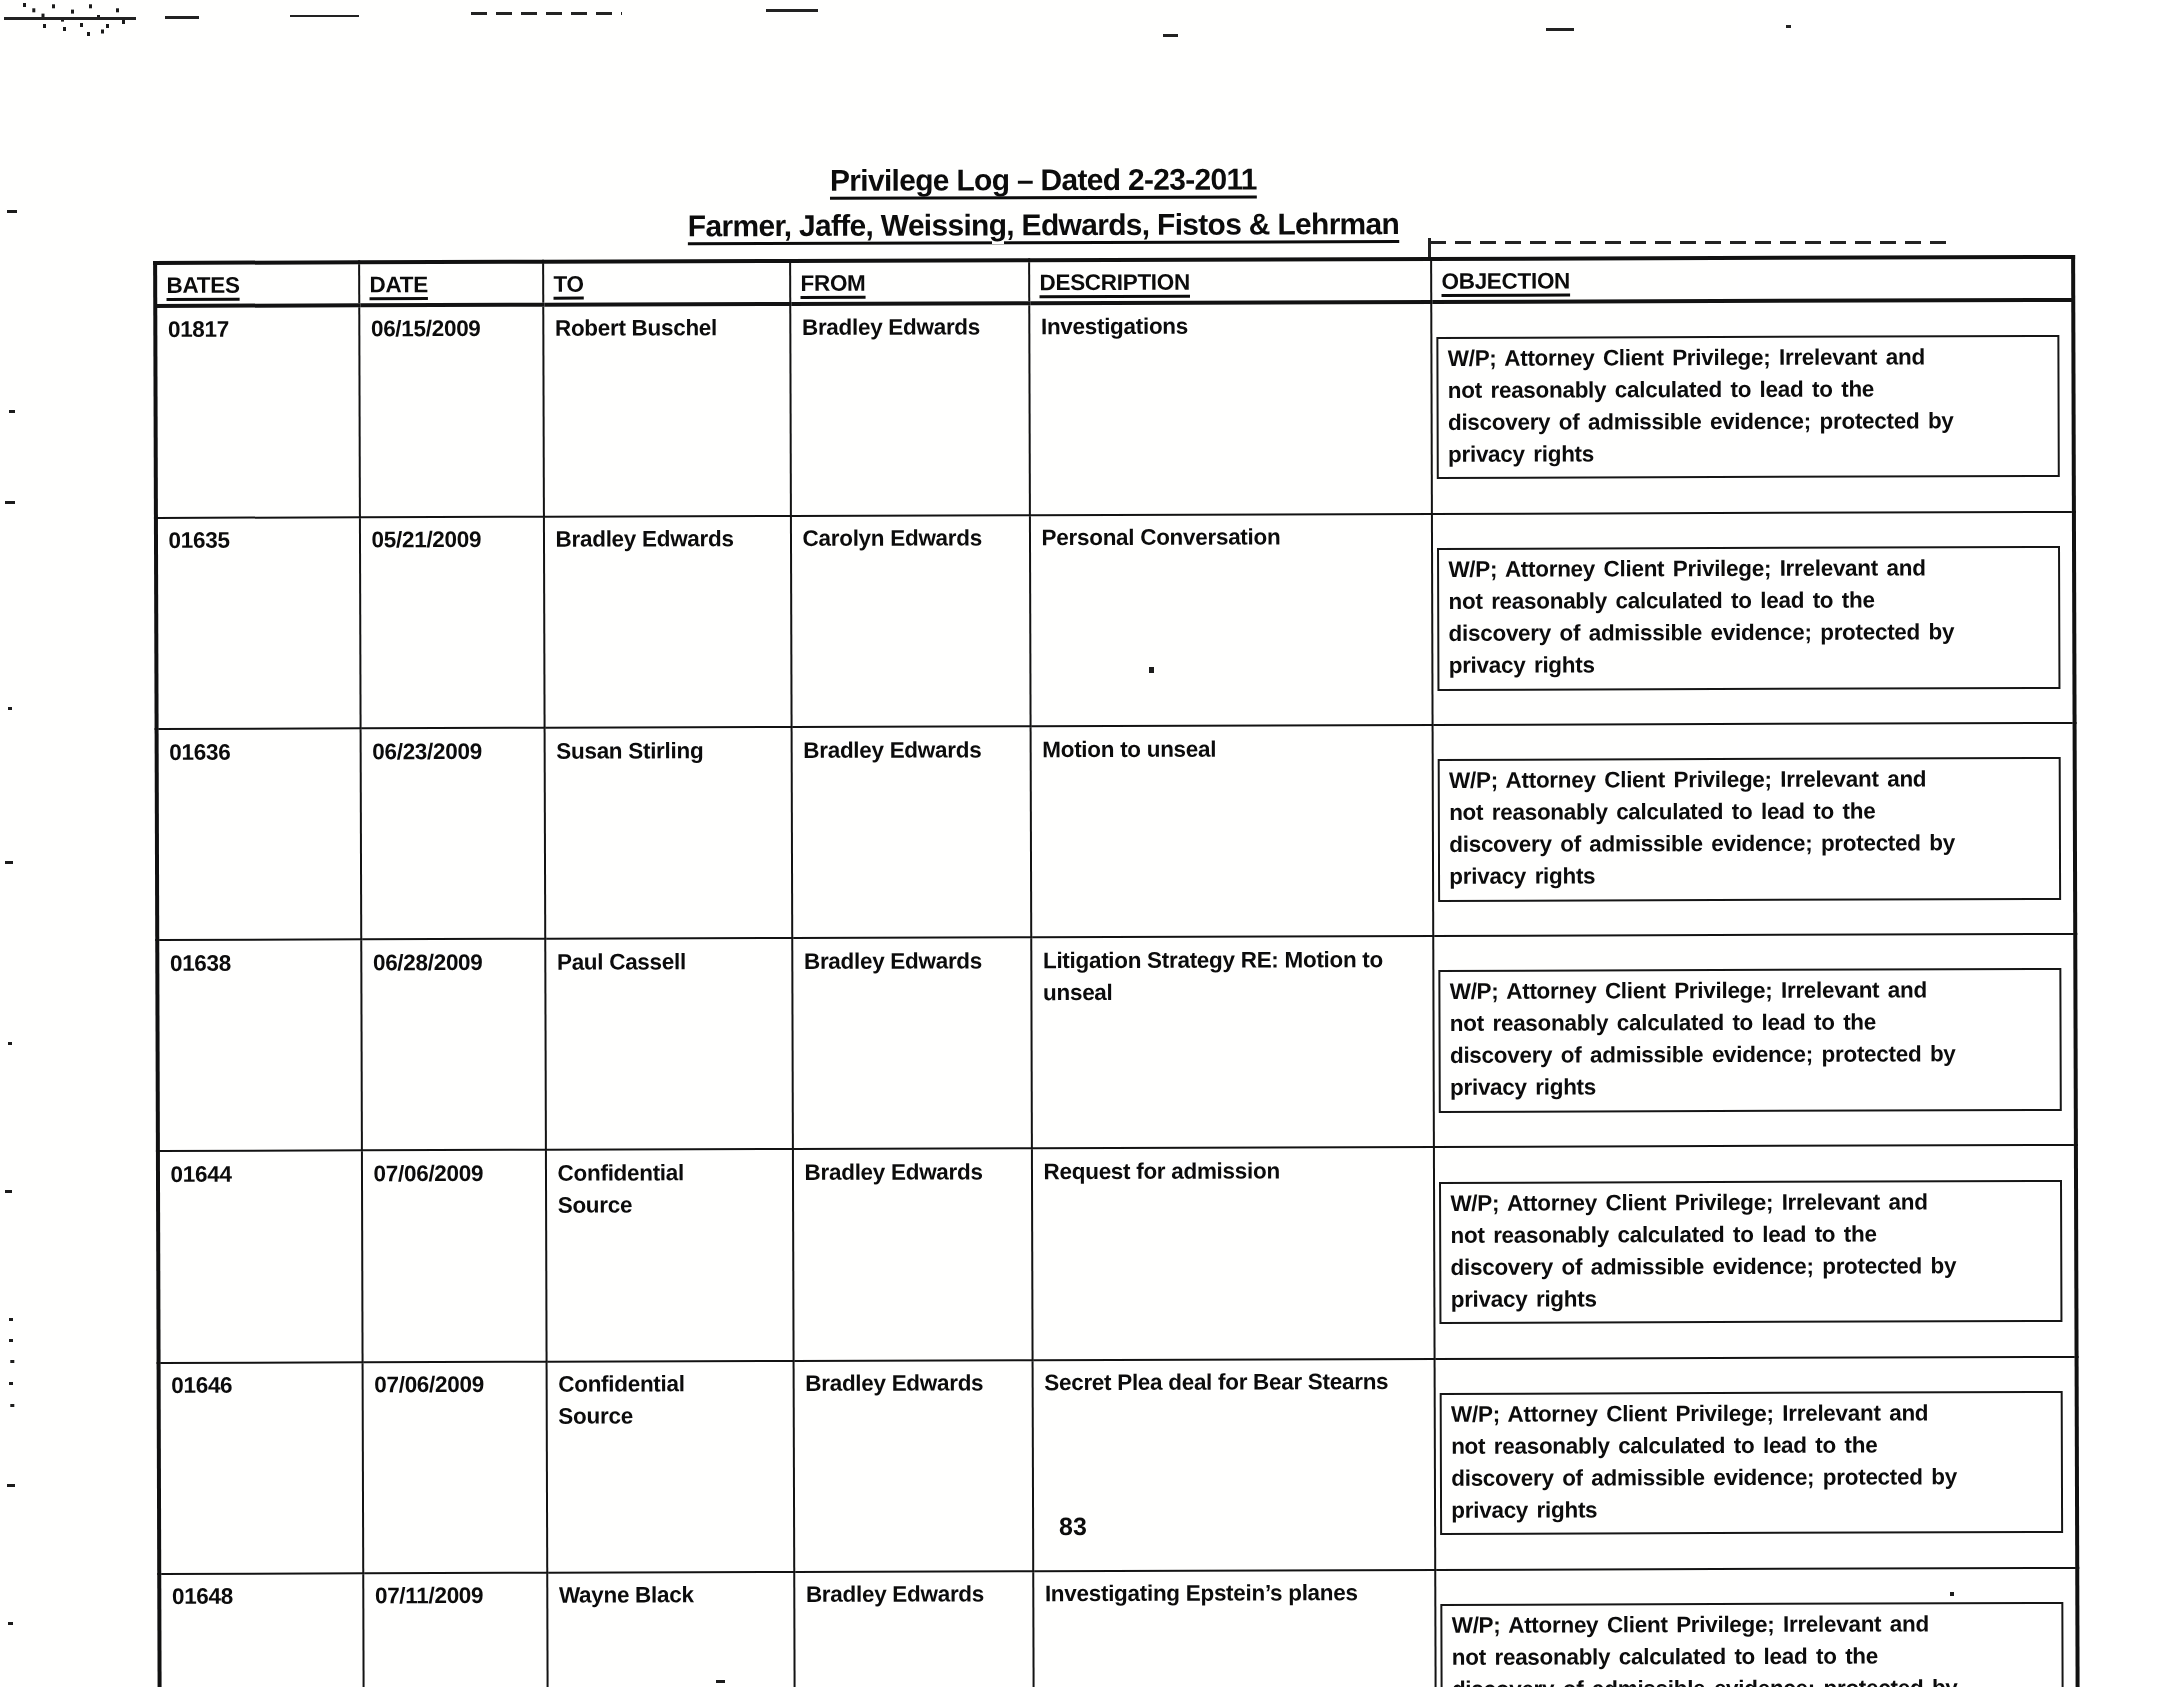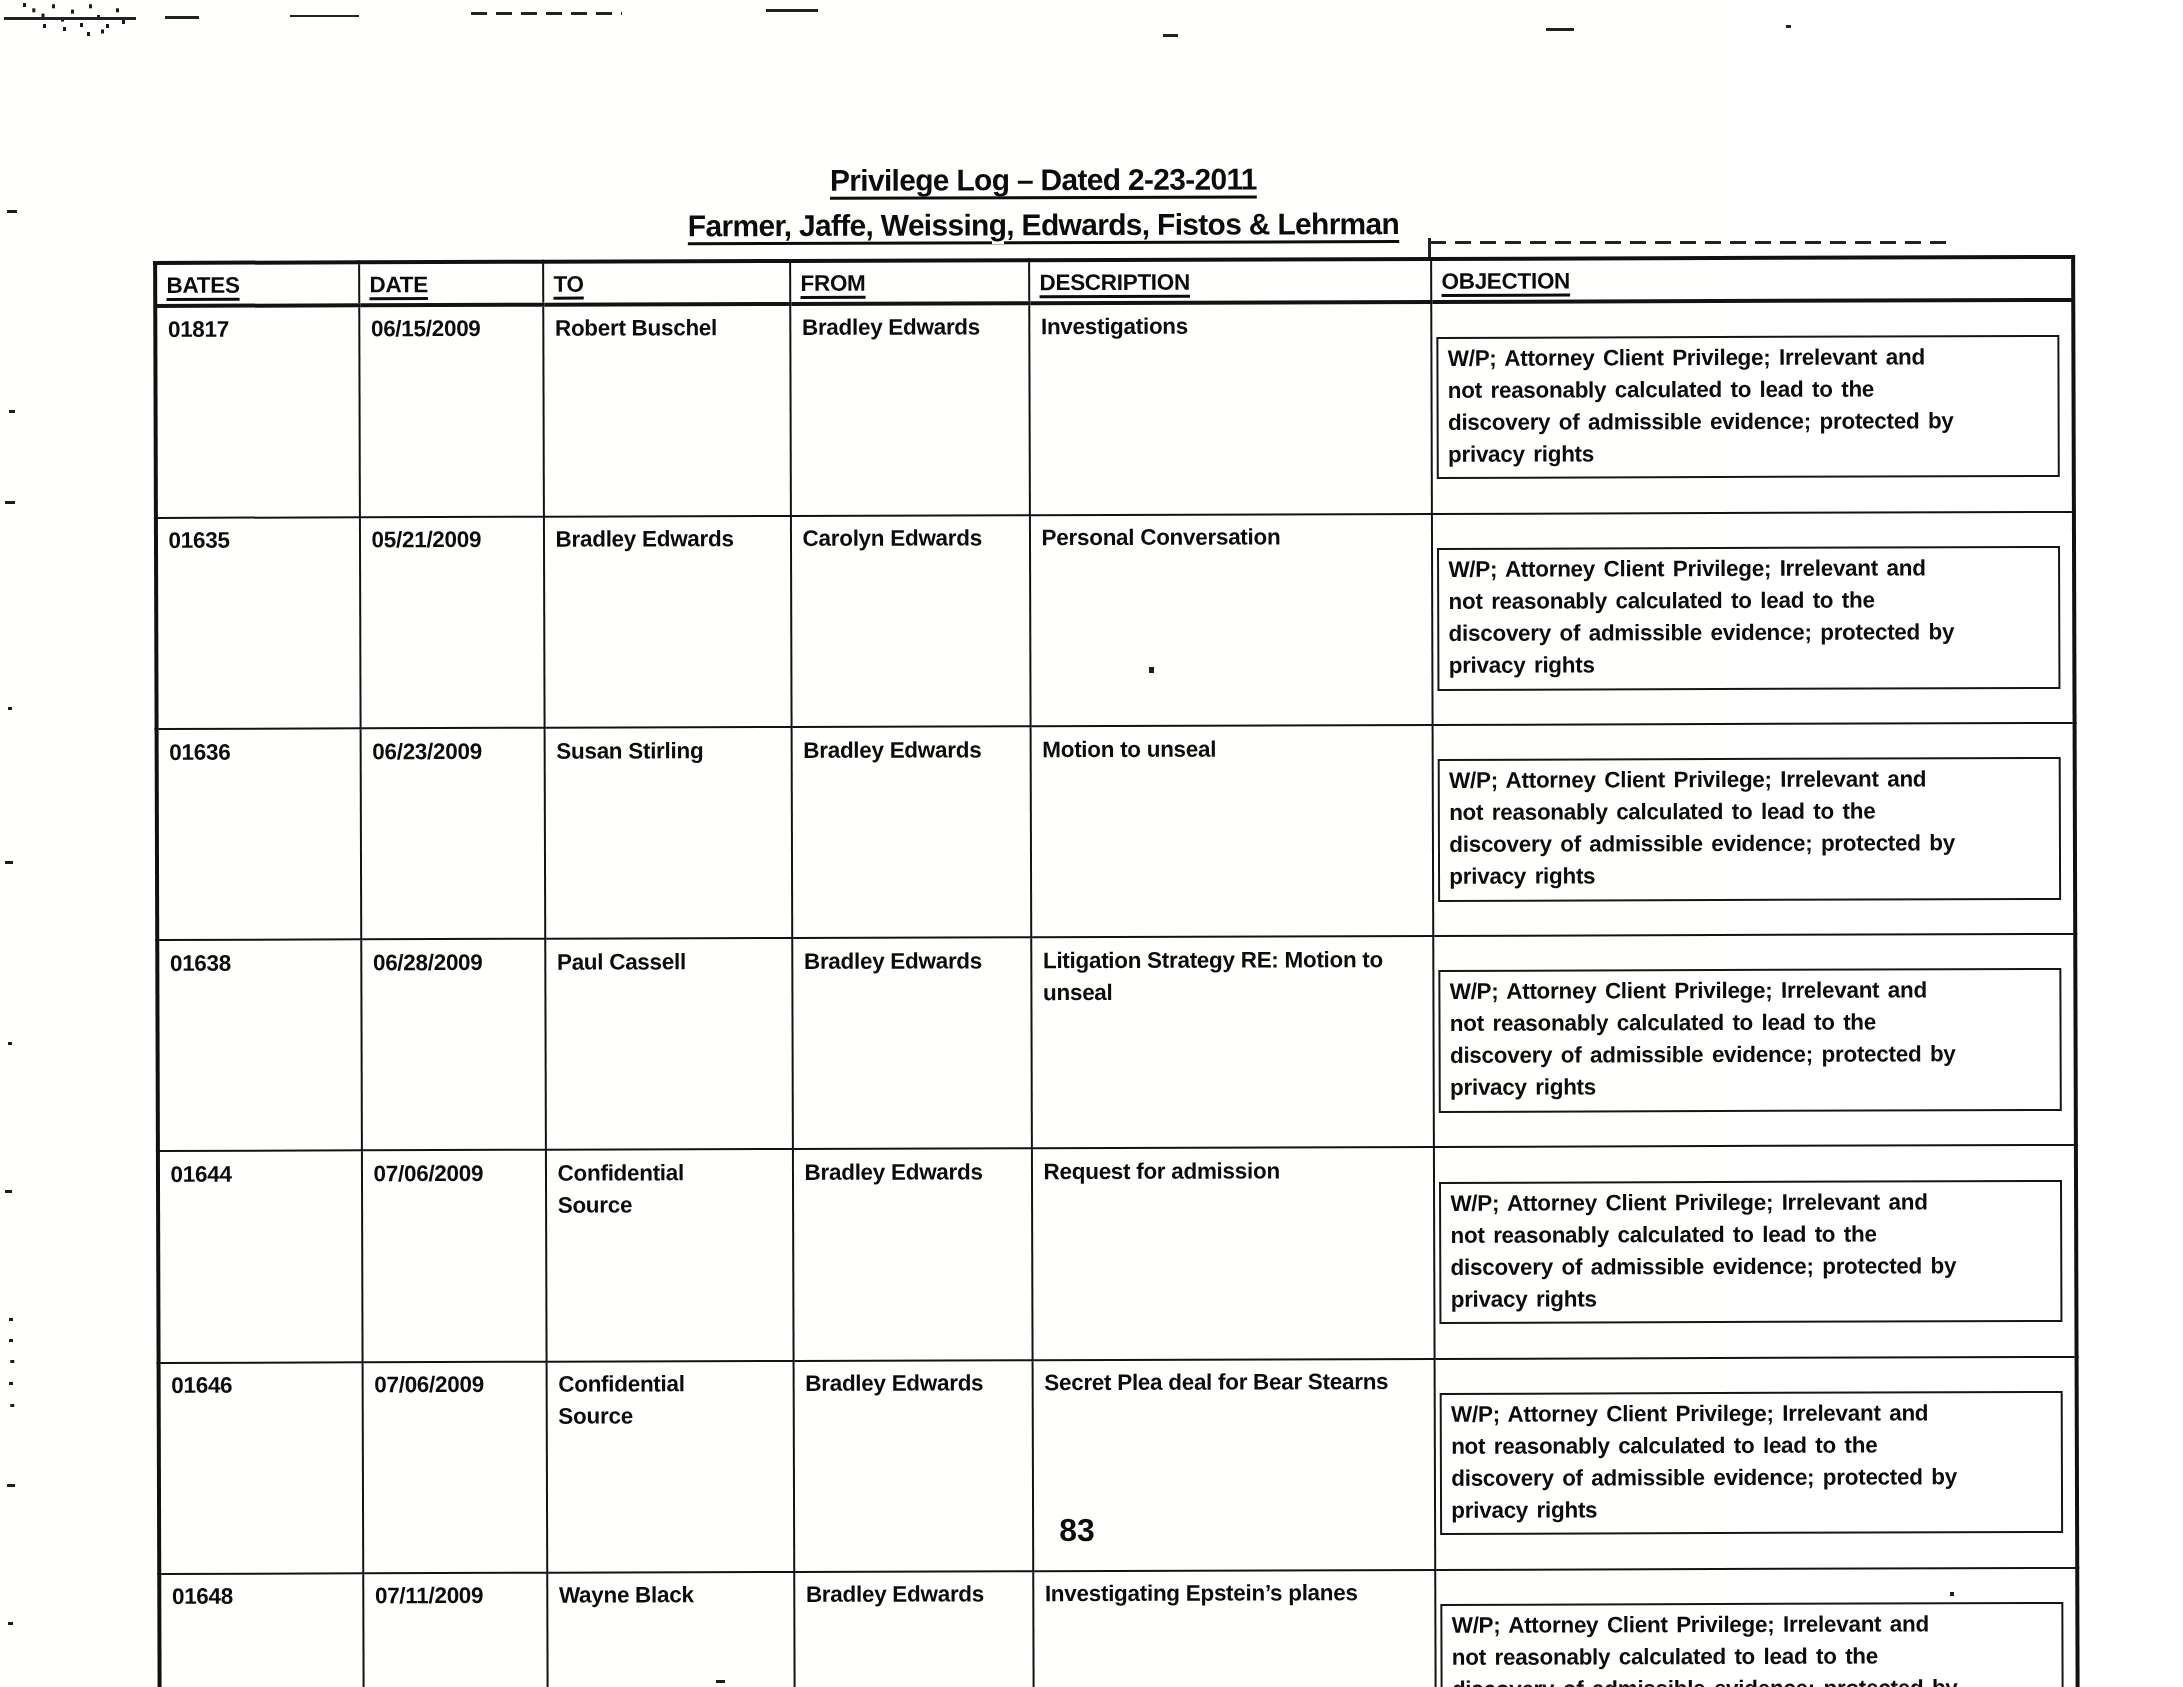--- a/index.html
+++ b/index.html
@@ -76,21 +76,21 @@
     border: 2px solid #161616;
     padding: 4px 9.3px 6.6px;
     line-height: 32px;
     word-spacing: 2.6px;
     text-align: justify;
   }
 
   .page-number {
     position: absolute;
     left: 1057px; top: 1512px;
-    font-size: 32px; font-weight: 700;
+    font-size: 25px; font-weight: 700;
   }
 
   
   .speck { position: absolute; background: #1c1c1c; }
   .dash  { position: absolute; background: #222; }
   .dashed-line {
     position: absolute;
     background: repeating-linear-gradient(90deg, #232323 0 16px, transparent 16px 25px);
   }
   .cluster {

